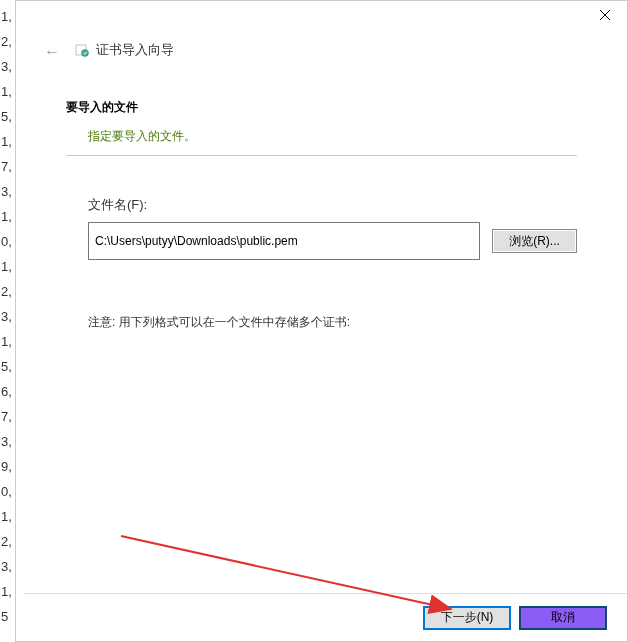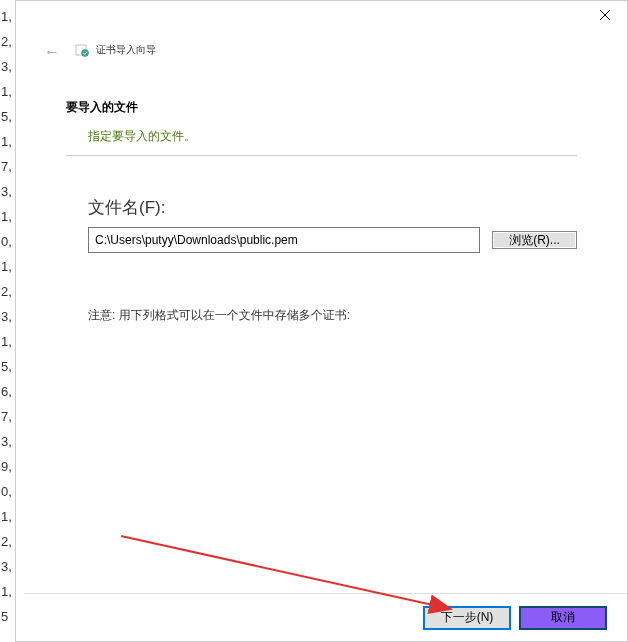--- a/index.html
+++ b/index.html
@@ -69,21 +69,21 @@
       font-size: 16px;
       margin-right: 14px;
       cursor: pointer;
     }
     .wizard-icon {
       width: 16px;
       height: 16px;
       margin-right: 6px;
     }
     .wizard-title {
-      font-size: 10px;
+      font-size: 13px;
       color: #333;
     }
     .content {
       padding: 20px 50px 0 50px;
     }
     .section-title {
       font-size: 12px;
       font-weight: bold;
       color: #000000;
       margin-bottom: 12px;
@@ -96,41 +96,41 @@
     }
     .divider {
       border: none;
       border-top: 1px solid #ccc;
       margin: 10px 0 40px 0;
     }
     .file-section {
       margin-left: 22px;
     }
     .file-label {
-      font-size: 17px;
+      font-size: 13px;
       color: #333;
       margin-bottom: 8px;
     }
     .file-row {
       display: flex;
       align-items: center;
       gap: 12px;
     }
     .file-input {
       flex: 1;
       height: 24px;
       border: 1px solid #767676;
-      padding: 12px 6px;
+      padding: 18px 6px;
       font-size: 12px;
       font-family: inherit;
       background: #fff;
     }
     .browse-btn {
       width: 85px;
-      height: 18px;
+      height: 24px;
       border: 1px solid #888;
       background: #e1e1e1;
       font-size: 12px;
       cursor: pointer;
       font-family: inherit;
       box-shadow: inset 0 0 0 1px #fff;
     }
     .note {
       margin-left: 22px;
       margin-top: 54px;

